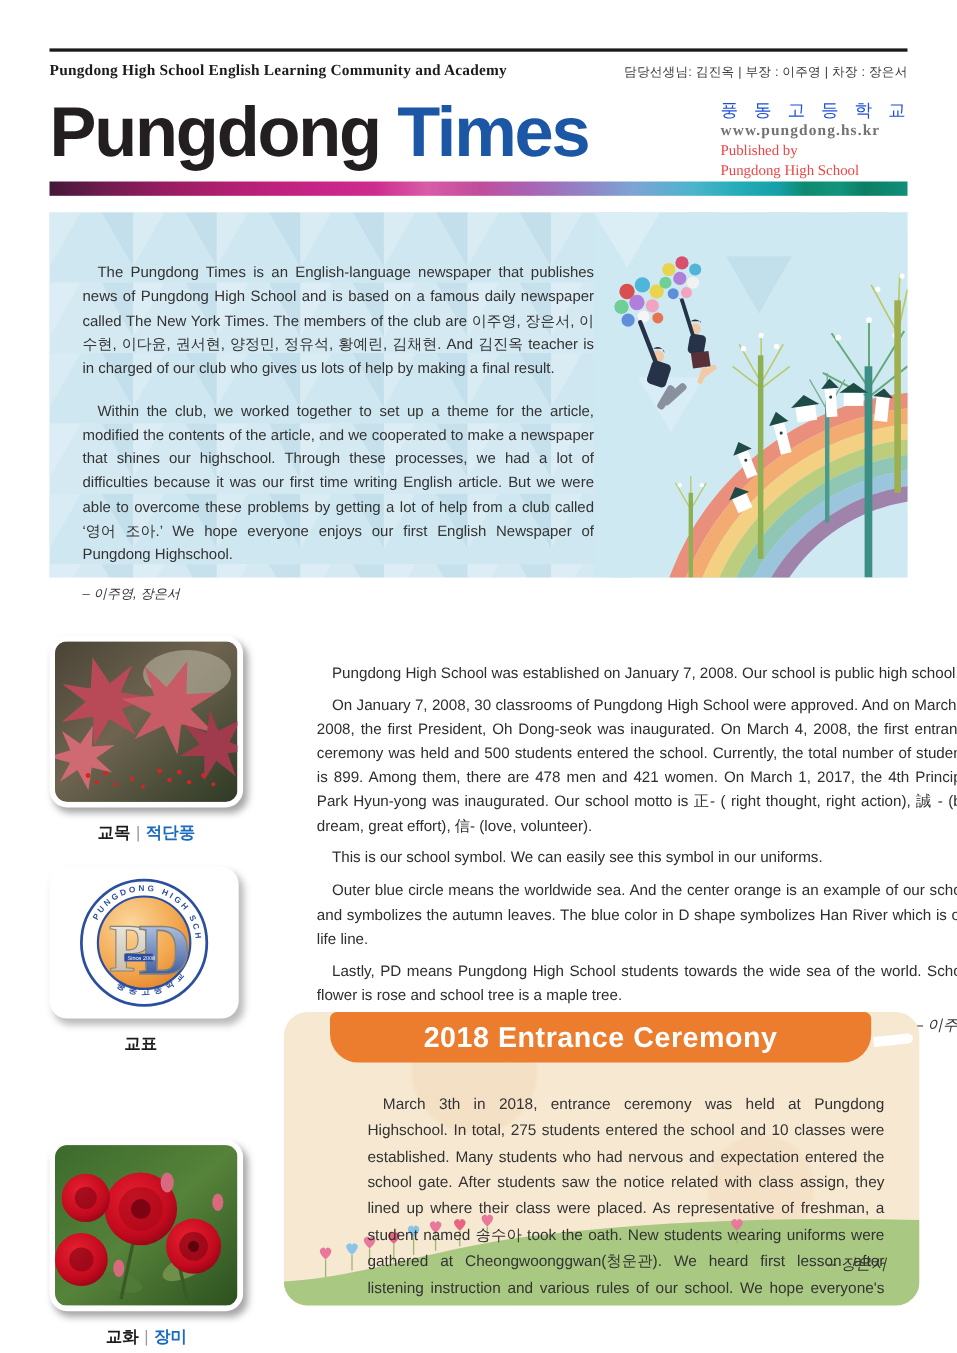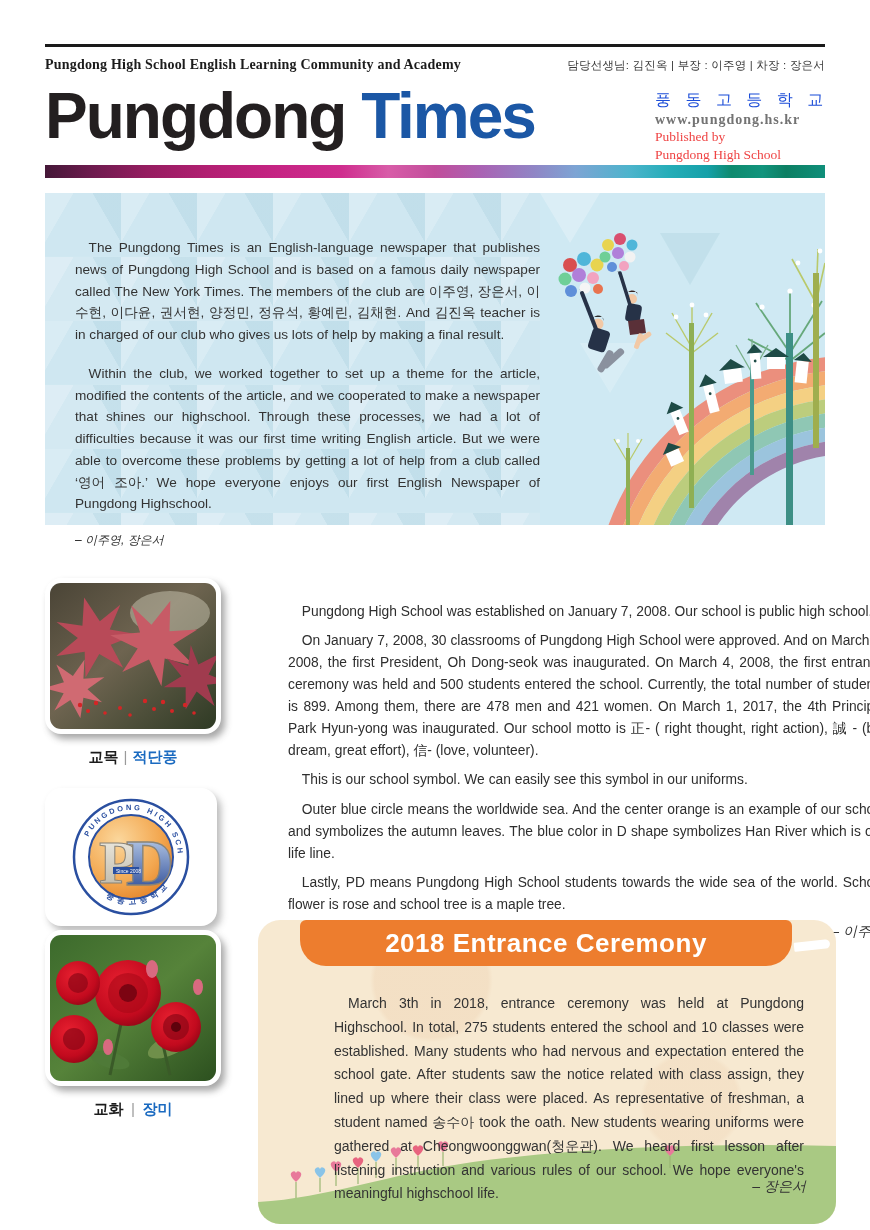--- a/index.html
+++ b/index.html
@@ -5,21 +5,21 @@
   * { margin:0; padding:0; box-sizing:border-box; }
   html,body { background:#ffffff; }
   body { font-family:"Liberation Sans", sans-serif; color:#2b2b2b; }
   .page { position:relative; width:870px; height:1230px; background:#ffffff; overflow:hidden; }
 
   
   .top-rule { position:absolute; left:45px; top:44px; width:780px; height:3px; background:#1a1a1a; }
   .tagline-row { position:absolute; left:45px; top:57px; width:780px; display:flex; justify-content:space-between; align-items:flex-end; }
   .tagline { font-family:"Liberation Serif", serif; font-weight:600; font-size:14px; color:#1c1c1c; letter-spacing:.2px; }
   .staff-line { font-size:11.5px; color:#3a3a3a; letter-spacing:.2px; }
-  .title-row { position:absolute; left:45px; top:76px; width:780px; display:flex; justify-content:space-between; }
+  .title-row { position:absolute; left:45px; top:76px; width:780px; display:flex; justify-content:space-between;align-items:center; }
   .big-title { font-size:64px; font-weight:800; letter-spacing:-2px; line-height:1.25; color:#231f20; }
   .big-title .blue { color:#1b57a5; }
   .pub-block { text-align:left; padding-top:14px; width:170px; }
   .school-kr { color:#1d4ed8; font-weight:normal; font-size:16px; letter-spacing:5px; margin-bottom:1px; white-space:nowrap; }
   .website { font-family:"Liberation Serif", serif; font-weight:bold; font-size:14px; letter-spacing:1px; color:#737373; }
   .pub-line { font-family:"Liberation Serif", serif; font-size:13.5px; color:#ef4444; line-height:1.35; }
   .grad-bar { position:absolute; left:45px; top:165px; width:780px; height:13px;
     background:linear-gradient(90deg,#451838 0%,#6d1b4e 6%,#951d60 13%,#b21f72 21%,#c62484 30%,#cf2d8e 38%,#d85ca8 44%,#c14d9b 50%,#a963b4 56%,#8f87c6 63%,#7da4d4 68%,#4cb4cc 75%,#25adb8 80%,#15a0a8 85%,#0e8a6e 88%,#11947d 92%,#0c7f63 95%,#0f8f7a 100%); }
 
   
@@ -45,21 +45,21 @@
   
   .photo-card { position:absolute; left:45px; width:176px; }
   .photo-frame { border:5px solid #ffffff; border-radius:16px; box-shadow:4px 5px 7px rgba(60,60,60,.45); overflow:hidden; background:#fff; }
   .photo-frame svg { display:block; }
   .emblem-card { background:#ffffff; border-radius:16px; box-shadow:4px 5px 7px rgba(60,60,60,.35); width:172px; height:138px; display:flex; align-items:center; justify-content:center; }
   .card-caption { text-align:center; font-size:15px; font-weight:bold; color:#1c1c1c; margin-top:14px; }
   .card-caption .div { color:#9a9a9a; font-weight:normal; padding:0 5px; }
   .card-caption .val { color:#1a6ac0; }
 
   
-  .entrance-box { position:absolute; left:258px; top:920px; width:578px; height:304px;
+  .entrance-box { position:absolute; left:258px; top:920px; width:578px; height:267px;
     background:#f7e9d1; border-radius:22px; overflow:hidden;
     background-image:radial-gradient(circle at 30% 20%, rgba(233,196,160,.25) 0 12%, transparent 13%), radial-gradient(circle at 75% 60%, rgba(233,196,160,.2) 0 10%, transparent 11%); }
   .entrance-banner { position:absolute; left:42px; top:0; width:492px; height:46px; background:#ed7d2e;
     border-radius:6px 6px 26px 26px; display:flex; align-items:center; justify-content:center; }
   .entrance-banner-title { color:#ffffff; font-weight:800; font-size:26px; letter-spacing:.5px; }
   .banner-tag { position:absolute; left:536px; top:21px; width:36px; height:9px; background:#ffffff; border-radius:2px 8px 8px 2px; transform:rotate(-6deg); }
   .entrance-body { position:absolute; left:32px; top:72px; width:514px; }
   .entrance-body p { font-size:14px; line-height:1.7; text-align:justify; text-indent:1em; color:#333;margin-left:44px; }
   .hill { position:absolute; left:0; bottom:0; width:578px; height:86px; }
   .entrance-byline { position:absolute; right:30px; bottom:28px; font-size:14px; color:#333; font-style:italic; }
@@ -315,21 +315,21 @@
         <text x="55" y="88" font-size="66" font-weight="bold" font-family="Liberation Serif, serif" fill="url(#embBlue)" stroke="#8a8478" stroke-width="1.4">D</text>
         <rect x="42" y="70" width="26" height="7" fill="#2a4fa0"></rect>
         <text x="45" y="75.5" font-size="5" fill="#ffffff">Since 2008</text>
       </svg>
     </div>
     <div class="card-caption">
       <span>교표</span><span class="div"></span><span class="val"></span>
     </div>
   </div>
 
-  <div class="photo-card" style="top:930px;font-family:Liberation Mono, monospace;">
+  <div class="photo-card" style="top:1036px;">
     <div class="photo-frame">
       <svg width="166" height="146" viewBox="0 0 166 146">
         <defs>
           <linearGradient id="roseBg" x1="0" y1="0" x2="1" y2="1">
             <stop offset="0" stop-color="#3c6a2c"></stop>
               <stop offset=".5" stop-color="#56833a"></stop>
               <stop offset="1" stop-color="#2c501f"></stop>
           </linearGradient>
           <radialGradient id="roseRed" cx=".4" cy=".35" r=".85">
             <stop offset="0" stop-color="#e82030"></stop>

